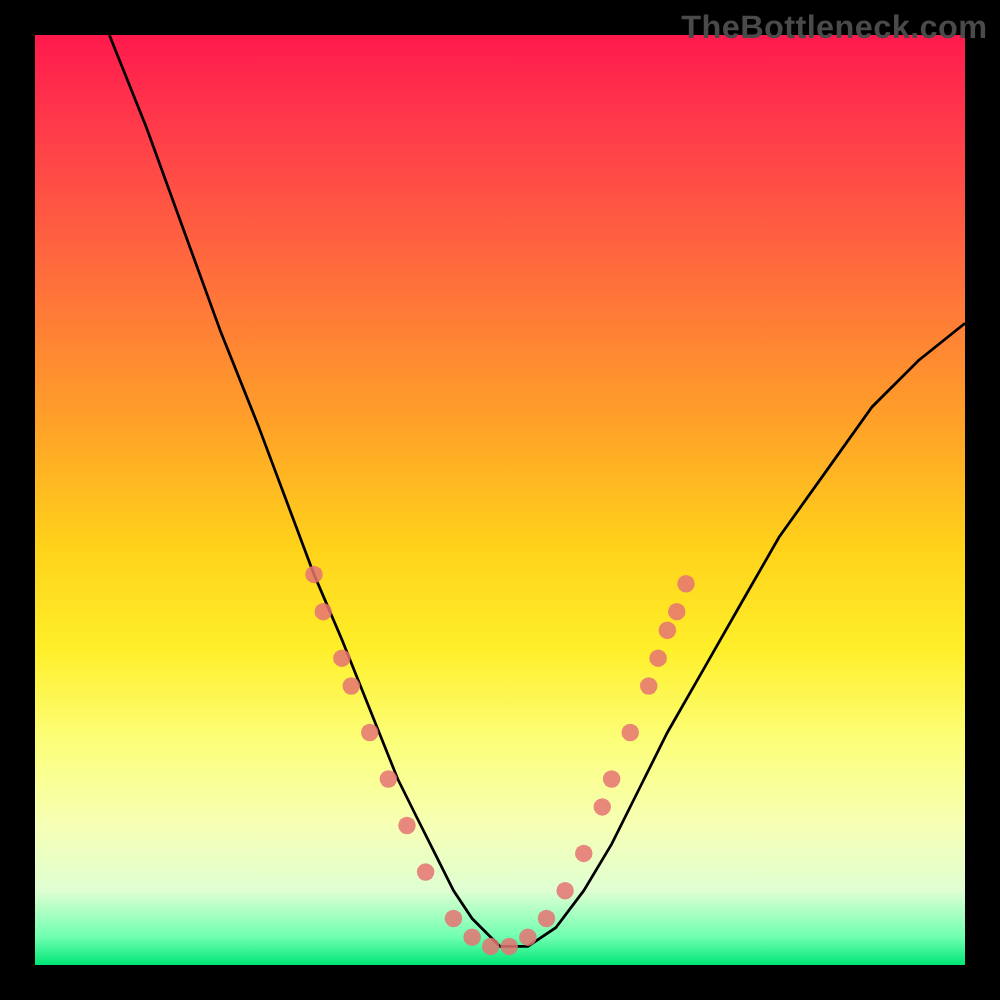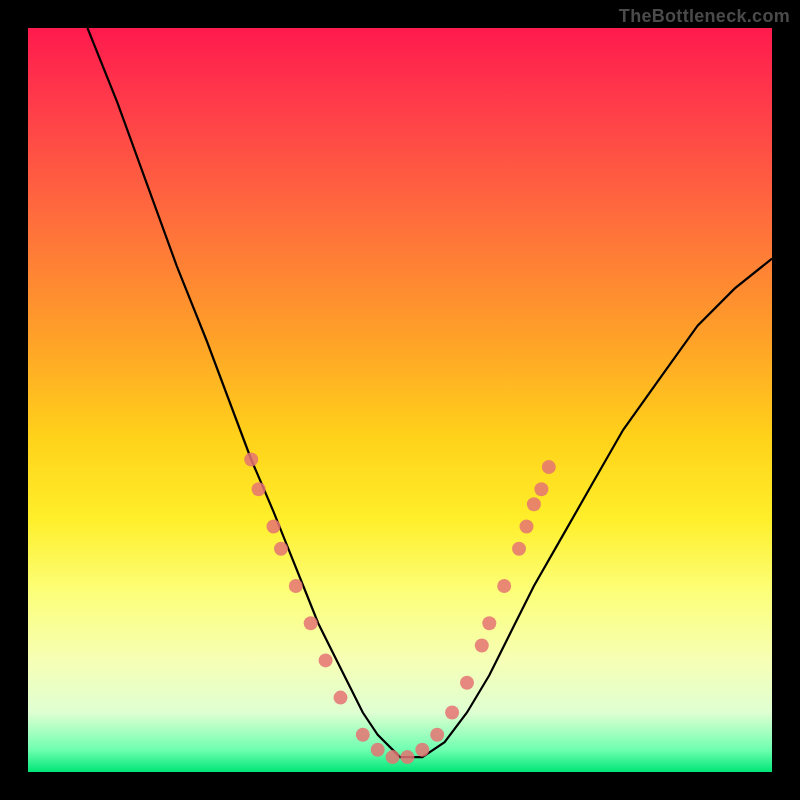--- a/index.html
+++ b/index.html
@@ -28,21 +28,21 @@
       #f6ffb5 85%,
       #dfffd2 92%,
       #6fffb0 97%,
       #00e676 100%);
   }
   .watermark {
     position: absolute;
     top: 6px;
     right: 10px;
     color: #4a4a4a;
-    font-size: 18px;
+    font-size: 26px;
     font-weight: 600;
     letter-spacing: 0.3px;
     user-select: none;
   }
   svg.overlay {
     position: absolute;
     left: 28px;
     top: 28px;
     width: 744px;
     height: 744px;

